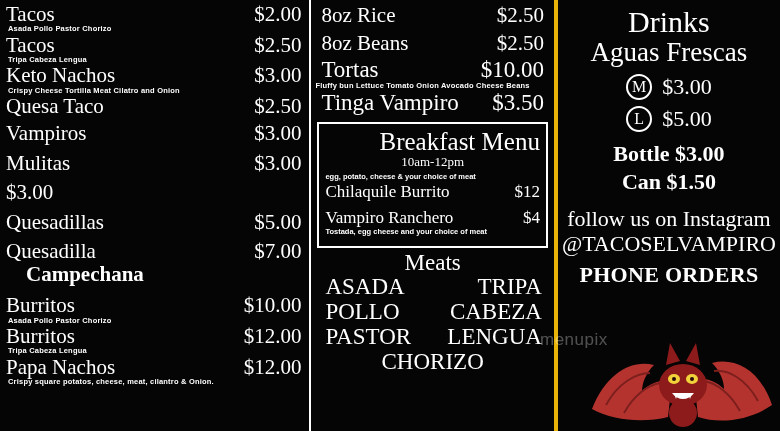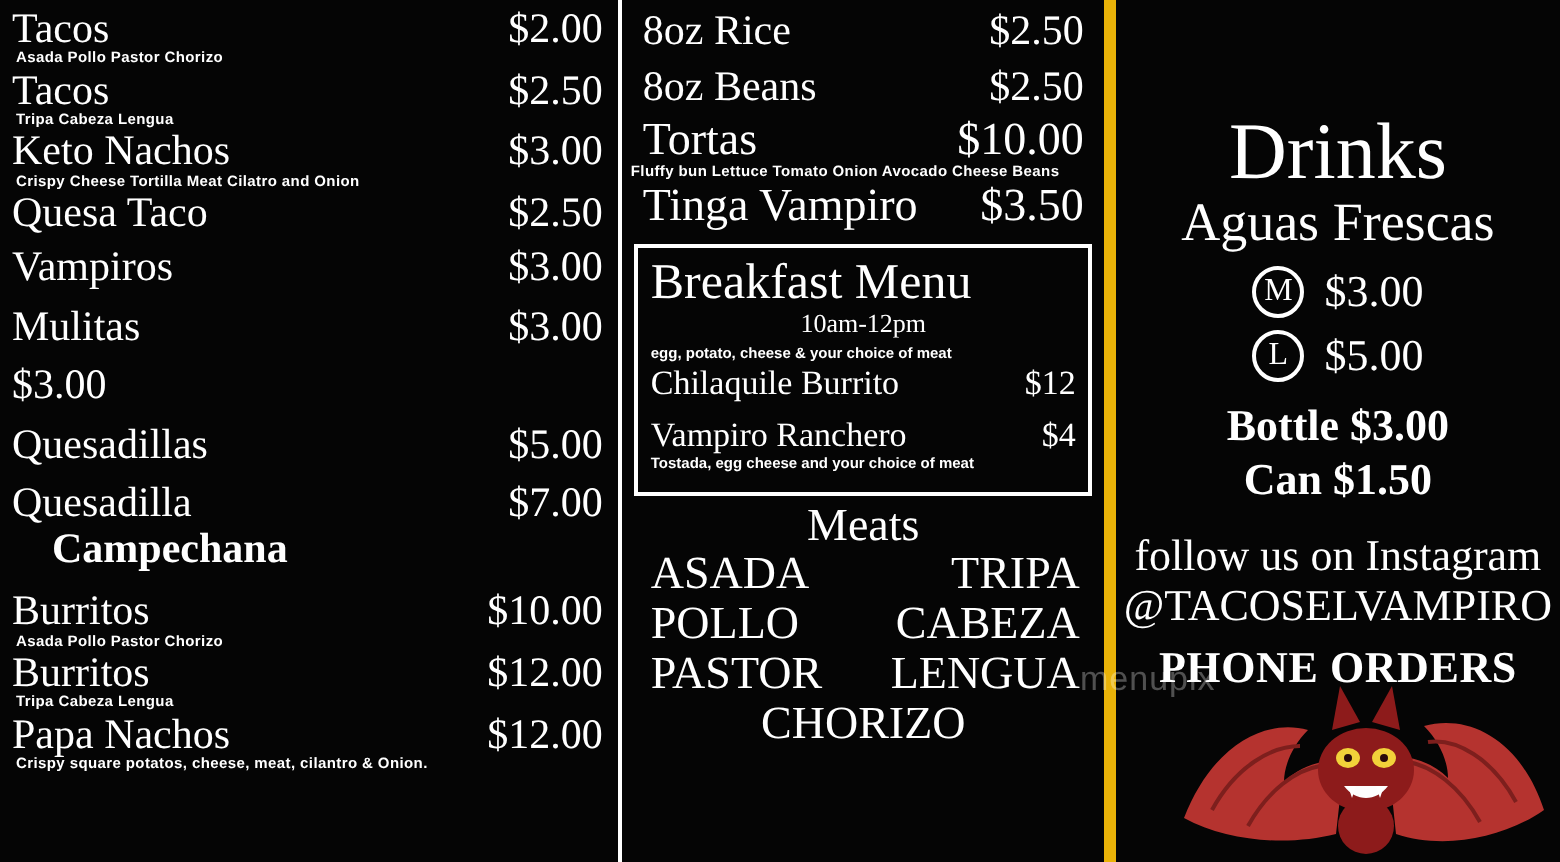--- a/index.html
+++ b/index.html
@@ -19,21 +19,21 @@
   
   .col-left {
     width:322px;
     padding:4px 0 0 0;
     position:relative;
   }
   .col-mid {
     width:258px;
     position:relative;
     border-left:2px solid #fff;
-    border-right:6px solid #eab308;
+    border-right:4px solid #eab308;
     padding:4px 4px 0 4px;
   }
   .col-right {
     flex:1;
     position:relative;
     padding:6px 4px 0 4px;
     text-align:center;
   }
 
   
@@ -69,21 +69,21 @@
   .mid-item { font-size:21px; }
   .mid-price { font-size:21px; }
   .mid-row.big .mid-item, .mid-row.big .mid-price { font-size:23px; }
 
   .breakfast {
     margin:6px 2px 0 2px;
     border:2px solid #fff;
     padding:4px 6px 8px 6px;
   }
   .bf-title {
-    text-align:left;
+    text-align:right;
     font-size:25px;
     line-height:1.1;
   }
   .bf-time {
     text-align:center;
     font-size:13px;
     margin-top:-1px;
     margin-bottom:2px;
   }
   .bf-row {
@@ -112,21 +112,21 @@
     font-size:23px;
     line-height:1.08;
     text-align:center;
     padding:0 4px;
   }
   .meats-grid .l { text-align:left; padding-left:6px;}
   .meats-grid .r { text-align:right; padding-right:4px;}
   .meats-single { text-align:center; font-size:23px; line-height:1.08; }
 
   
-  .drinks-title { font-size:40px; line-height:1.08;margin-top:48px; }
+  .drinks-title { font-size:30px; line-height:1.08; }
   .aguas-title { font-size:27px; line-height:1.1; }
 
   .size-row {
     display:flex;
     align-items:center;
     justify-content:center;
     gap:10px;
     margin-top:6px;
     font-size:22px;
   }

